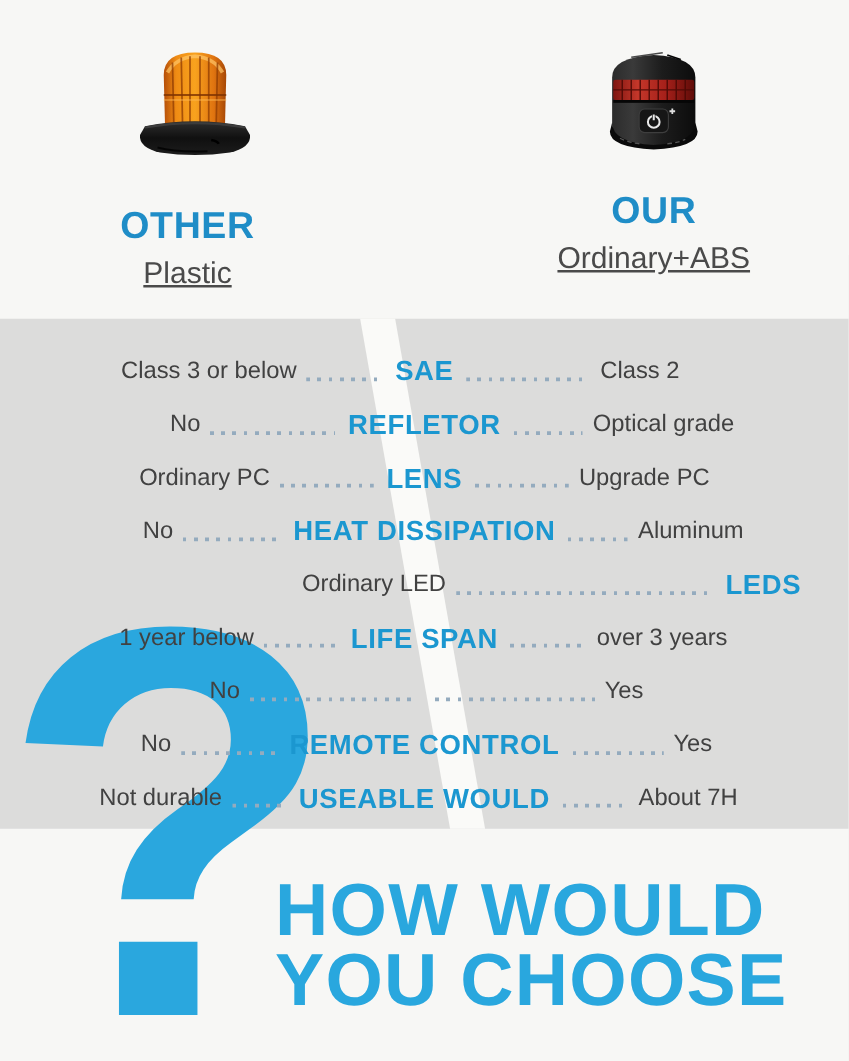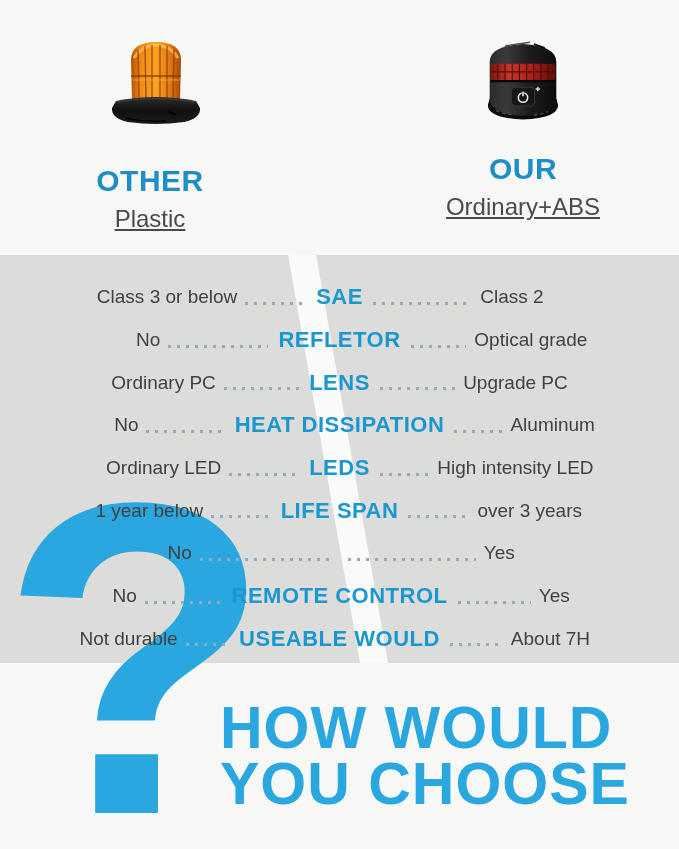--- a/index.html
+++ b/index.html
@@ -235,25 +235,20 @@
           <span class="sp"></span>
         </span>
       </div>
       <div class="row">
         <span class="side">
           <span class="sp"></span>
           <span class="val">Ordinary LED</span>
           <span class="dots"></span>
         </span>
         <span class="feature">LEDS</span>
-        <span class="side">
-          <span class="dots"></span>
-          <span class="val">High intensity LED</span>
-          <span class="sp"></span>
-        </span>
       </div>
       <div class="row">
         <span class="side">
           <span class="sp"></span>
           <span class="val">1 year below</span>
           <span class="dots"></span>
         </span>
         <span class="feature">LIFE SPAN</span>
         <span class="side">
           <span class="dots"></span>

